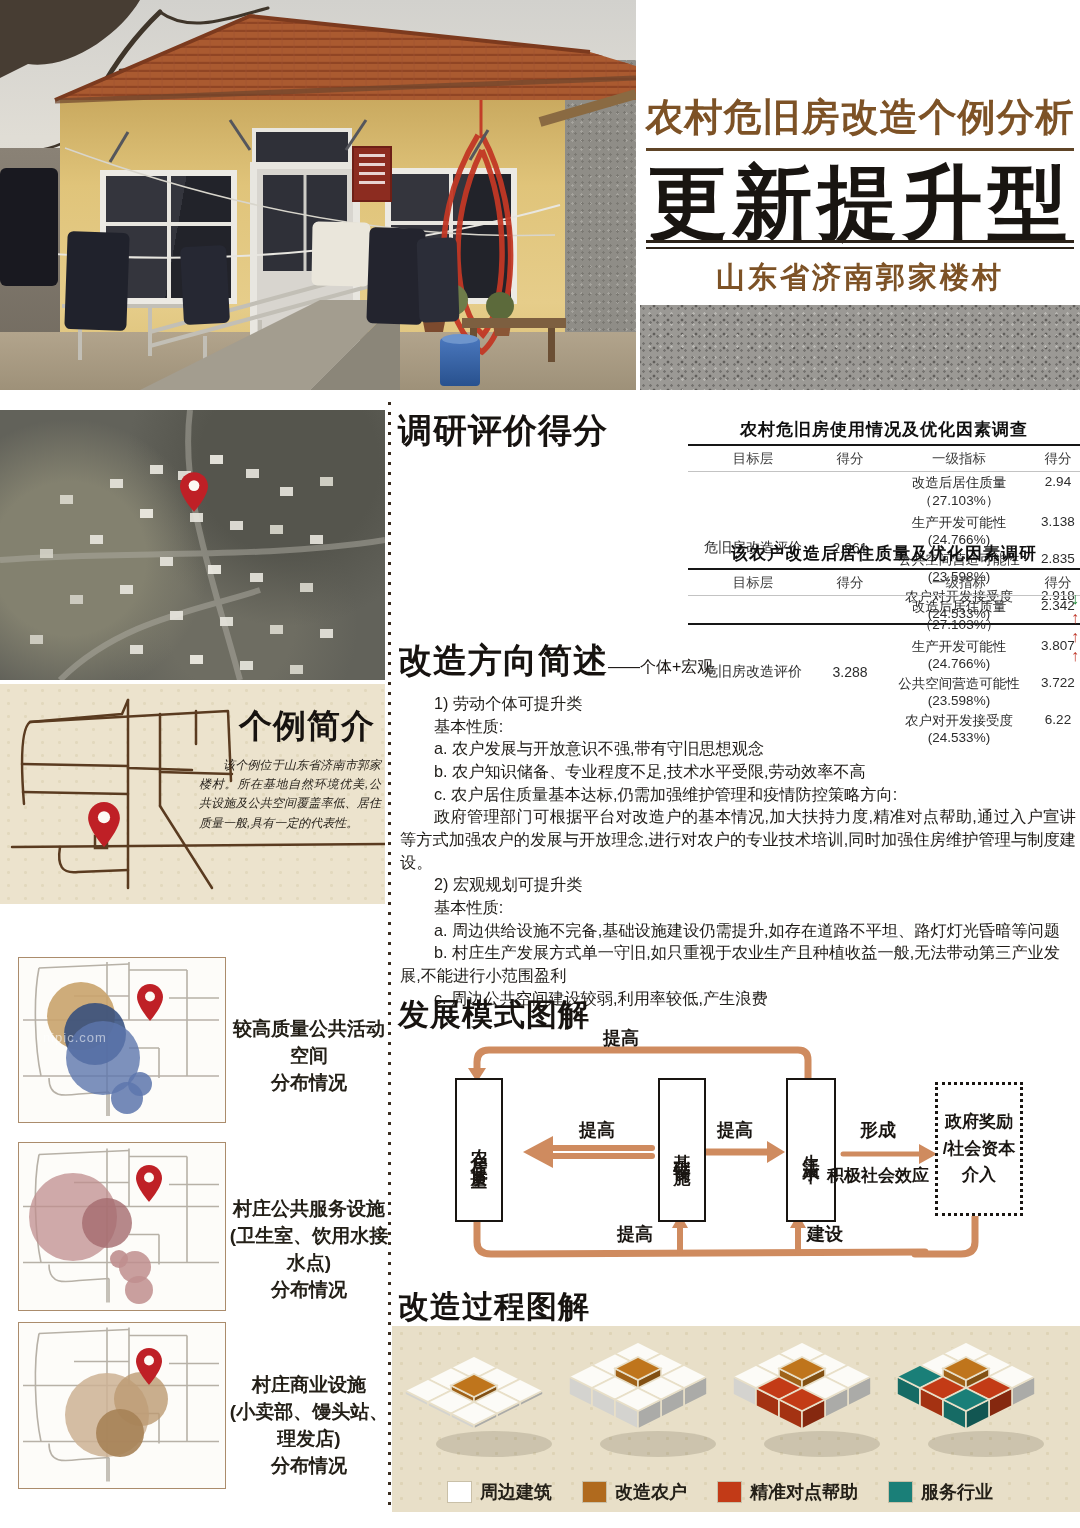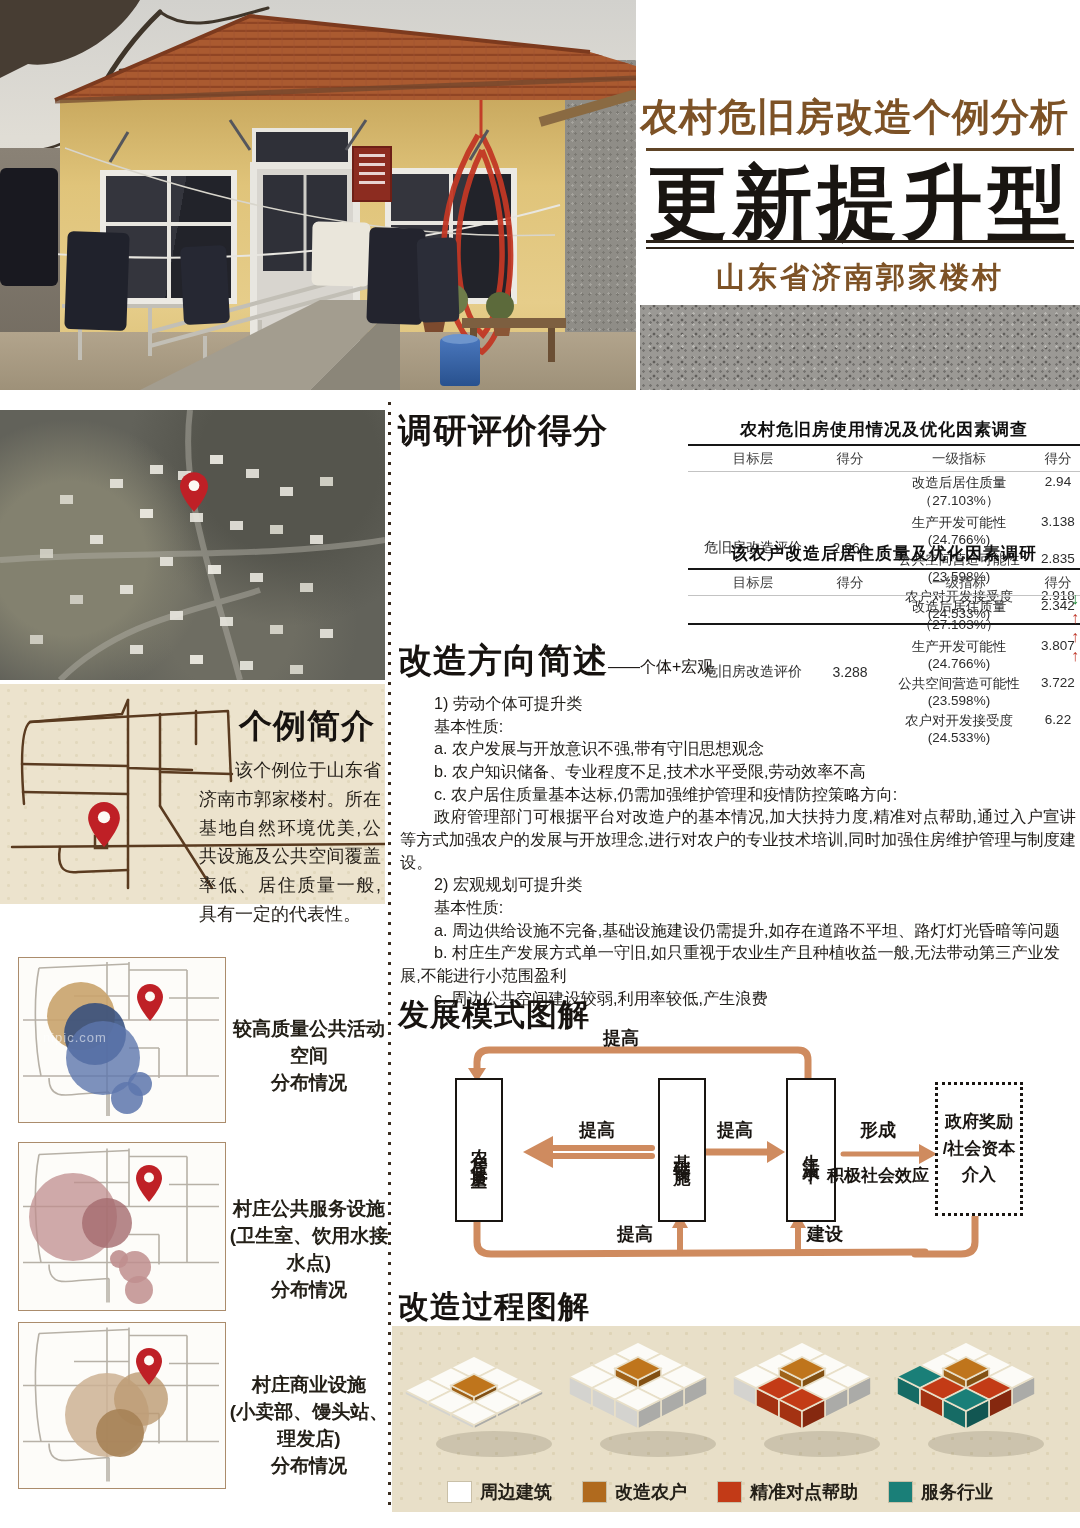--- a/index.html
+++ b/index.html
@@ -27,21 +27,21 @@
   #plaque{left:352px;top:146px;width:36px;height:52px;background:#8c2c20;border:2px solid #6e1f16;}
   #plaque i{display:block;margin:6px 5px 0;height:3px;background:rgba(255,255,255,.8);}
   .cloth{position:absolute;border-radius:6px;}
   #bucket{left:440px;top:338px;width:40px;height:48px;border-radius:4px;background:linear-gradient(#4a77bd,#28518e);}
   #bucket:before{content:"";position:absolute;left:2px;top:-4px;right:2px;height:10px;border-radius:50%;background:#6e95cc;}
   #bench{left:462px;top:318px;width:104px;height:10px;background:#7d5f40;}
   .leg{position:absolute;width:7px;height:34px;background:#6b4f34;top:328px;}
 
   
   #title-panel{left:640px;top:0;width:440px;height:305px;background:#fff;}
-  #title1{left:640px;top:92px;width:440px;font-size:38px;font-weight:900;color:#7d5226;letter-spacing:1px;}
+  #title1{left:640px;top:92px;width:440px;text-align:center;font-size:38px;font-weight:900;color:#7d5226;letter-spacing:1px;}
   #title-rule1{left:646px;top:148px;width:428px;height:3px;background:#5f4426;}
   #title2{left:640px;top:150px;width:440px;text-align:center;font-size:80px;font-weight:900;color:#191511;letter-spacing:5px;
           font-family:"DejaVu Serif","Liberation Serif",serif;}
   #title-rule2{left:646px;top:240px;width:428px;height:0;border-top:3px solid #2e2318;}
   #title-rule3{left:646px;top:247px;width:428px;height:0;border-top:2px solid #2e2318;}
   #subtitle{left:640px;top:258px;width:440px;text-align:center;font-size:29px;font-weight:800;color:#7d5226;letter-spacing:3px;}
   #granite{left:640px;top:305px;width:440px;height:85px;background:#9b9995;
     background-image:radial-gradient(#757370 1px,transparent 1.5px),radial-gradient(#b8b6b2 1px,transparent 1.5px),radial-gradient(#605e5b 1.2px,transparent 1.7px);
     background-size:7px 7px,11px 11px,14px 14px;background-position:0 0,4px 3px,7px 8px;}
 
@@ -59,21 +59,21 @@
     96px 4px 0 #e9e7df,130px 22px 0 #e9e7df,170px 12px 0 #dcdacf,-10px 44px 0 #f2f0e8,
     40px 48px 0 #e9e7df,80px 56px 0 #e9e7df,120px 60px 0 #dcdacf,160px 70px 0 #e9e7df,
     -60px 70px 0 #e9e7df,-110px 84px 0 #d5d3c8,10px 92px 0 #e9e7df,58px 100px 0 #f2f0e8,
     100px 108px 0 #e9e7df,150px 118px 0 #dcdacf,-30px 120px 0 #e9e7df,-80px 130px 0 #d5d3c8,
     20px 146px 0 #e9e7df,70px 152px 0 #e9e7df,120px 160px 0 #dcdacf,170px 164px 0 #e9e7df,
     -120px 170px 0 #d5d3c8,-20px 180px 0 #e9e7df,40px 190px 0 #f2f0e8,90px 196px 0 #e9e7df,140px 200px 0 #dcdacf;}
   #sketch{left:0;top:684px;width:385px;height:220px;background:#ece3cd;
     background-image:radial-gradient(#e2d8bd 1.5px,transparent 2px);background-size:17px 13px;}
   .h2{font-weight:900;color:#171310;letter-spacing:1px;}
   #intro-h{right:10px;top:20px;font-size:33px;}
-  #intro-p{right:4px;top:72px;width:182px;font-size:18px;line-height:1.6;text-align:justify;text-indent:2em;color:#241f19;}
+  #intro-p{right:4px;top:72px;width:182px;font-size:12px;line-height:1.6;text-align:justify;text-indent:2em;color:#241f19;font-style:italic;}
   #loc-h{left:0;top:908px;width:384px;text-align:right;font-size:33px;padding-right:4px;}
   .map-box{left:18px;width:206px;height:164px;background:#fdfcf9;border:1.5px solid #ab8c6c;overflow:hidden;}
   .map-label{left:228px;width:162px;text-align:center;font-size:19px;font-weight:600;color:#242018;line-height:1.42;white-space:pre-line;}
   .wm{position:absolute;left:24px;top:72px;font-size:13px;color:rgba(255,255,255,.55);letter-spacing:1px;}
 
   
   #survey-h{left:398px;top:408px;font-size:34px;}
   #survey-p{left:410px;top:464px;width:266px;font-size:16px;line-height:1.56;text-align:justify;text-indent:2em;color:#1e1b17;}
   .stable{left:688px;width:392px;color:#2c2c2c;}
   .stitle{text-align:center;font-weight:800;font-size:17px;color:#0f0f0f;letter-spacing:1px;}

